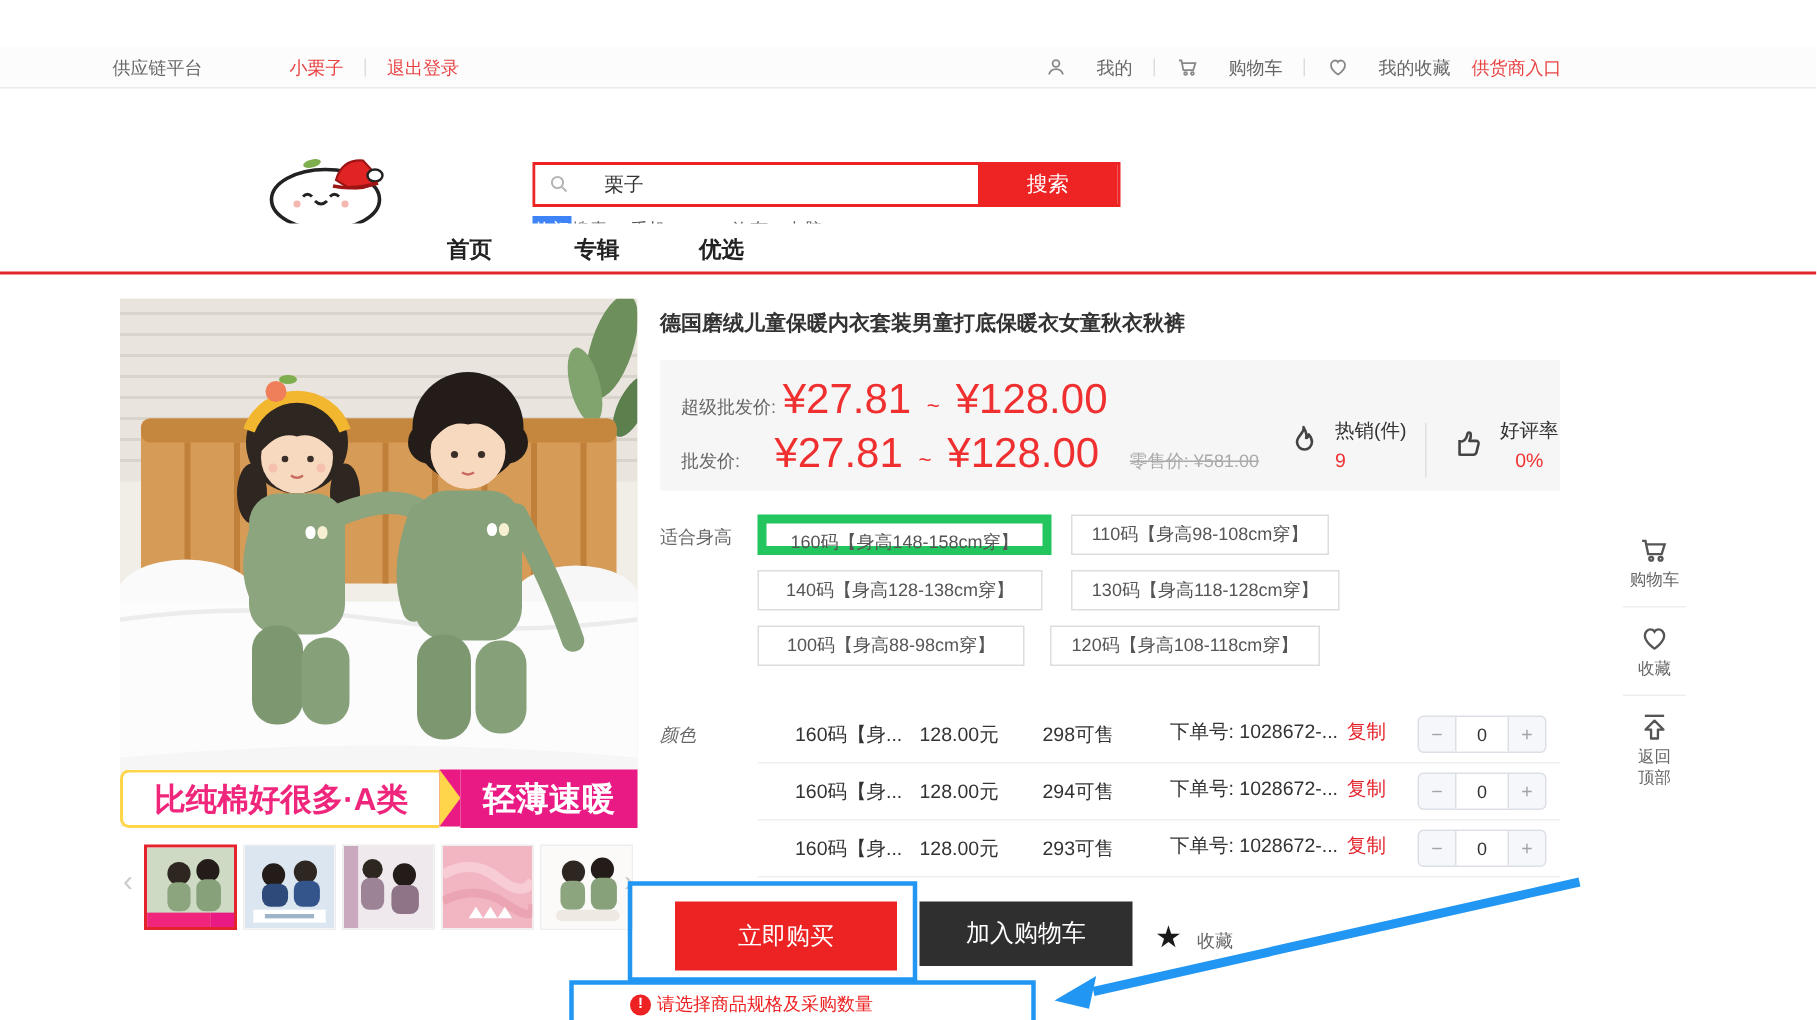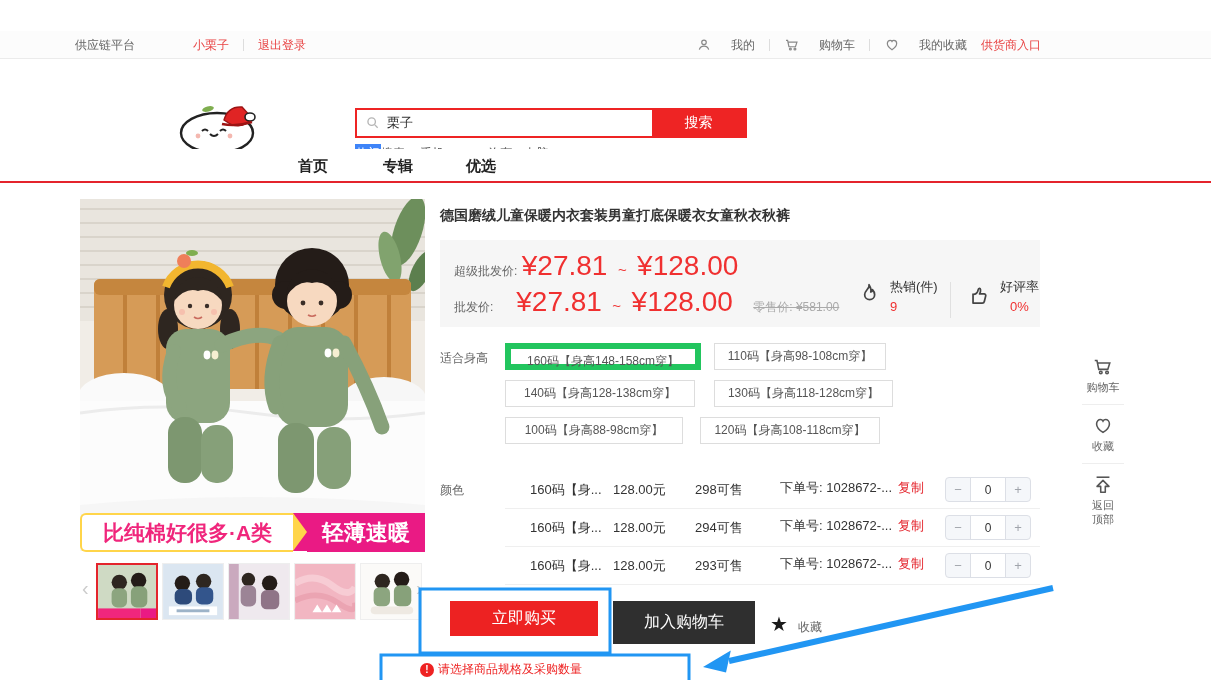--- a/index.html
+++ b/index.html
@@ -15,21 +15,21 @@
   .tb-red { color:#e84343; }
   .tb-sep { width:1px; height:12px; background:#ddd; margin:0 14px; }
   .tb-gap { width:58px; }
   .tb-ico { width:16px; height:16px; display:inline-block; }
   .tb-ico svg { display:block; }
 
   
   .header { position:absolute; left:0; top:29px; width:1211px; height:89px; background:#fff; }
   .logo { position:absolute; left:162px; top:38px; width:115px; height:58px; }
   .searchbox { position:absolute; left:355px; top:48px; width:392px; height:30px; border:2px solid #ee2424; display:flex; }
-  .search-input-wrap { flex:1; display:flex; align-items:center; gap:6px; padding-left:8px; background:#fff; }
+  .search-input-wrap { flex:1; display:flex; align-items:center; gap:22px; padding-left:8px; background:#fff; }
   .search-input { border:none; outline:none; font-size:13px; color:#333; width:100%; background:transparent; font-family:inherit; }
   .search-btn { width:93px; height:26px; background:#ee2424; color:#fff; font-size:14px; border:none; cursor:pointer; font-family:inherit; }
   .hotline { position:absolute; left:355px; top:84px; font-size:12px; color:#666; display:flex; align-items:center; gap:0; }
   .hot-sel { background:#3e84f8; color:#fff; padding:1px 1px; }
   .hot-kw { color:#555; margin-left:12px; cursor:pointer; }
 
   
   .navbar { position:absolute; left:0; top:118px; width:1211px; height:34px; border-bottom:2px solid #e4242c; background:#fff; }
   .allcats { position:absolute; left:75px; top:0; width:192px; height:34px; background:#e4242c; color:#fff; font-size:14px; display:flex; align-items:center; gap:8px; padding-left:14px; cursor:pointer; }
   .nav-link { position:absolute; top:8px; font-size:15px; font-weight:bold; color:#222; cursor:pointer; }
@@ -69,21 +69,21 @@
   .sku-row .rowline { position:absolute; left:65px; right:0; bottom:0; border-bottom:1px solid #efefef; }
   .sku-name { position:absolute; left:90px; top:10px; }
   .sku-price { position:absolute; left:173px; top:10px; }
   .sku-stock { position:absolute; left:255px; top:10px; }
   .sku-order { position:absolute; left:340px; top:8px; }
   .sku-copy { color:#e4242c; margin-left:6px; cursor:pointer; }
   .stepper { position:absolute; left:505px; top:6px; width:86px; height:25px; display:flex; border:1px solid #dcdfe6; border-radius:4px; overflow:hidden; background:#f5f7fa; }
   .st-btn { width:24px; display:flex; align-items:center; justify-content:center; color:#a0a4ab; font-size:13px; cursor:pointer; }
   .st-val { flex:1; background:#fff; border-left:1px solid #dcdfe6; border-right:1px solid #dcdfe6; display:flex; align-items:center; justify-content:center; color:#333; font-size:12px; }
 
-  .buy-btn { position:absolute; left:450px; top:570px; width:148px; height:35px; background:#ed2222; color:#fff; font-size:16px; border:none; cursor:pointer; font-family:inherit; }
+  .buy-btn { position:absolute; left:450px; top:570px; width:148px; height:46px; background:#ed2222; color:#fff; font-size:16px; border:none; cursor:pointer; font-family:inherit; }
   .cart-btn { position:absolute; left:613px; top:570px; width:142px; height:43px; background:#2f2f2f; color:#fff; font-size:16px; border:none; cursor:pointer; font-family:inherit; }
   .fav-star { position:absolute; left:770px; top:581px; font-size:20px; color:#1a1a1a; cursor:pointer; }
   .fav-text { position:absolute; left:798px; top:588px; font-size:12px; color:#666; cursor:pointer; }
 
   .warn-wrap { position:absolute; left:420px; top:630px; display:flex; align-items:center; gap:4px; }
   .warn-ico { width:14px; height:14px; border-radius:50%; background:#ee2222; color:#fff; font-size:10px; font-weight:bold; display:flex; align-items:center; justify-content:center; }
   .warn-text { font-size:12px; color:#ee2222; }
 
   
   .fside { position:absolute; left:1080px; top:325px; width:46px; text-align:center; color:#666; }
@@ -374,21 +374,21 @@
   </div>
 
   <div class="sec-label" style="left:440px; top:319px;">适合身高</div>
   <div class="size-btn sel" style="left:505px; top:312px; width:196px;">160码【身高148-158cm穿】</div>
   <div class="size-btn" style="left:714px; top:312px; width:172px;">110码【身高98-108cm穿】</div>
   <div class="size-btn" style="left:505px; top:349px; width:190px;">140码【身高128-138cm穿】</div>
   <div class="size-btn" style="left:714px; top:349px; width:179px;">130码【身高118-128cm穿】</div>
   <div class="size-btn" style="left:505px; top:386px; width:178px;">100码【身高88-98cm穿】</div>
   <div class="size-btn" style="left:700px; top:386px; width:180px;">120码【身高108-118cm穿】</div>
 
-  <div class="sec-label" style="left:440px; top:451px;">颜色</div>
+  <div class="sec-label" style="left:440px; top:451px;font-style:italic;">颜色</div>
 
   <div class="sku-row" style="top:440px;">
     <span class="sku-name">160码【身...</span>
     <span class="sku-price">128.00元</span>
     <span class="sku-stock">298可售</span>
     <span class="sku-order"><span>下单号: 1028672-...</span><span class="sku-copy">复制</span></span>
     <span class="stepper">
       <span class="st-btn">−</span>
       <span class="st-val">0</span>
       <span class="st-btn">+</span>

